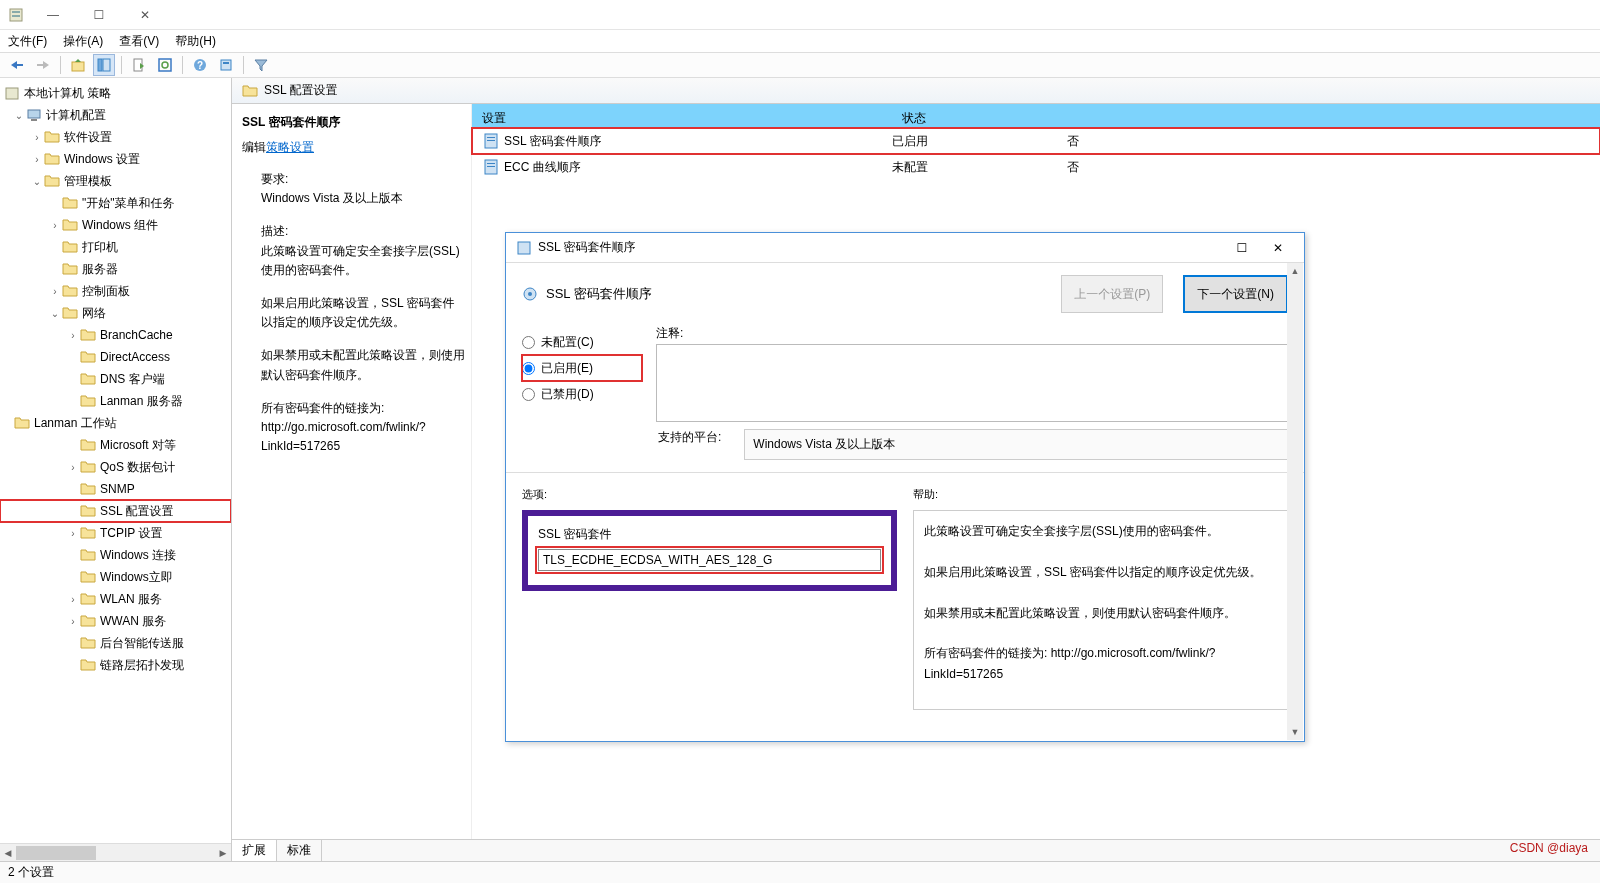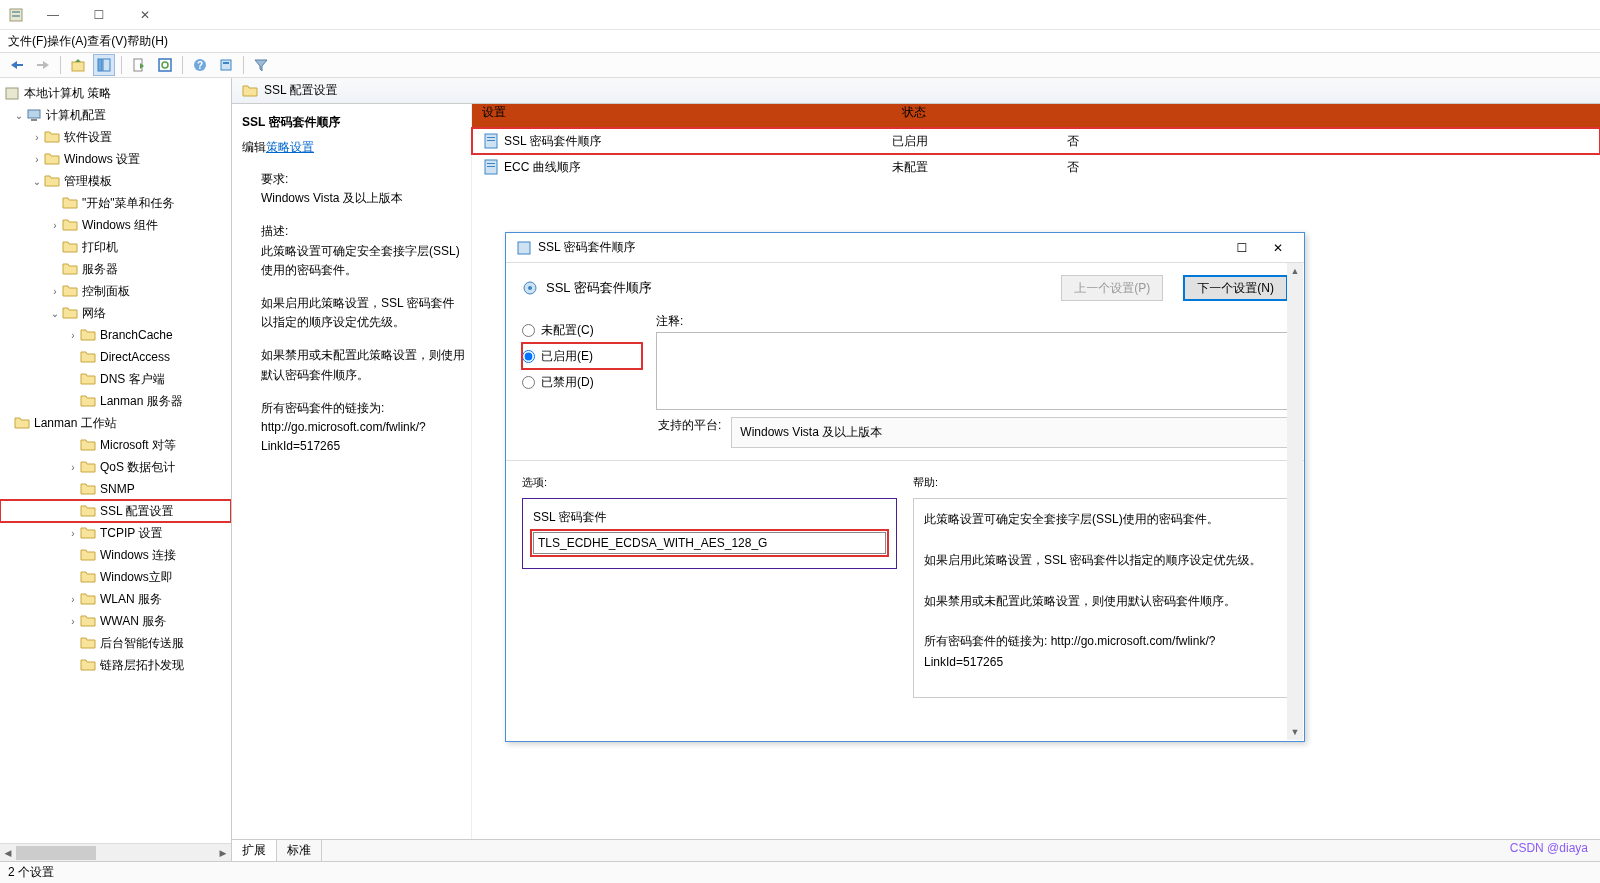--- a/index.html
+++ b/index.html
@@ -6,21 +6,21 @@
 body { background: #fff; font-size: 12px; color: #000; overflow: hidden; width: 1600px; height: 883px; position: relative; }
 
 
 .titlebar { height: 30px; background: #fff; display: flex; align-items: center; padding: 0 8px; border-bottom: 1px solid #e5e5e5; }
 .titlebar .icon { width: 16px; height: 16px; margin-right: 6px; }
 .titlebar .title { color: #555; font-size: 12px; flex: 1; }
 .titlebar .winbtns { display: flex; }
 .titlebar .winbtn { width: 46px; height: 30px; display: flex; align-items: center; justify-content: center; color: #555; }
 
 
-.menubar { height: 22px; display: flex; align-items: center; padding: 0 8px; font-size: 12px; }
+.menubar { height: 22px; display: flex; align-items: center; padding: 0 8px; font-size: 12px; gap: 16px; }
 
 
 .toolbar { height: 26px; border-top: 1px solid #ddd; border-bottom: 1px solid #ddd; display: flex; align-items: center; padding: 0 6px; gap: 4px; background: #fcfcfc; }
 .toolbar .tbbtn { width: 22px; height: 22px; display: flex; align-items: center; justify-content: center; border: 1px solid transparent; }
 .toolbar .tbbtn.sel { border: 1px solid #9bb8dd; background: #d6e6f7; }
 .toolbar .sep { width: 1px; height: 18px; background: #ccc; margin: 0 2px; }
 
 
 .main { display: flex; height: calc(100% - 30px - 22px - 26px - 22px); }
 .tree-pane { width: 232px; border-right: 1px solid #ccc; overflow: hidden; position: relative; background: #fff; }
@@ -39,21 +39,21 @@
 .content { flex: 1; display: flex; flex-direction: column; position: relative; }
 .path-header { height: 26px; background: linear-gradient(#fafafa,#eef3f8); border-bottom: 1px solid #ccc; display: flex; align-items: center; padding: 0 10px; gap: 6px; }
 .path-header .ficon { width:16px; height:16px; }
 .detail-area { flex: 1; display: flex; }
 .detail-left { width: 240px; padding: 10px 6px 10px 10px; font-size: 12px; border-right: 1px solid #eee; }
 .detail-left h4 { font-weight: bold; margin-bottom: 8px; }
 .detail-left .editlink { margin-top: 4px; }
 .detail-left .editlink a { color: #0066cc; text-decoration: underline; }
 .detail-left .sec { margin-top: 14px; line-height: 1.6; margin-left: 19px; }
 .detail-right { flex: 1; }
-.list-header { height: 24px; display: flex; align-items: flex-start; border-bottom: 1px solid #ddd; background: #c2410c; }
+.list-header { height: 24px; display: flex; align-items: flex-end; border-bottom: 1px solid #ddd; background: #7dd3fc; }
 .list-header .col { padding: 0 10px; font-size: 12px; }
 .list-header .c1 { width: 420px; }
 .list-header .c2 { width: 175px; }
 .list-header .c3 { flex:1; }
 .list-body { }
 .list-row { display: flex; align-items: center; height: 26px; }
 .list-row .c1 { width: 420px; display:flex; align-items:center; gap:6px; padding-left: 12px; }
 .list-row .c2 { width: 175px; }
 .list-row .c3 { flex:1; }
 .list-row.hl { outline: 2px solid #e03131; outline-offset: -1px; }
@@ -64,53 +64,53 @@
 .statusbar-full { position:absolute; bottom:0; left:0; right:0; height:22px; border-top:1px solid #ccc; background:#fafafa; display:flex; align-items:center; padding:0 8px; font-size:12px;}
 
 
 .dialog { position: absolute; left: 505px; top: 232px; width: 800px; height: 510px; border: 1px solid #4a90d9; background: #fff; box-shadow: 2px 2px 6px rgba(0,0,0,0.2); z-index: 50; }
 .dialog .dlg-title { height: 30px; display: flex; align-items: center; padding: 0 10px; border-bottom: 1px solid #ddd; }
 .dialog .dlg-title .icon { width:16px; height:16px; margin-right:6px;}
 .dialog .dlg-title .t { flex:1; font-size:12px;}
 .dialog .dlg-title .wbtn { width:32px; height:22px; display:flex; align-items:center; justify-content:center; margin-left:4px; }
 .dialog .dlg-head { padding: 12px 16px 8px 16px; display:flex; align-items:center; gap: 20px; }
 .dialog .dlg-head .dtitle { display:flex; align-items:center; gap:8px; font-size:13px; flex:1;}
-.dialog .dlg-head button { height:26px; padding:0 12px; font-size:12px; border:1px solid #adadad; background:#e1e1e1;}
+.dialog .dlg-head button { height:38px; padding:0 12px; font-size:12px; border:1px solid #adadad; background:#e1e1e1;}
 .dialog .dlg-head button.disabled { color:#999; border-color:#ccc; background:#f0f0f0;}
 .dialog .dlg-head button.focus { border:2px solid #0078d7;}
 .dialog .dlg-body { display:flex; padding: 4px 16px 0 16px; gap: 14px;}
 .dialog .radios { width: 120px; padding-top:4px;}
 .dialog .radios label { display:flex; align-items:center; gap:6px; height:26px; font-size:12px;}
 .dialog .radios label.hl { outline:2px solid #e03131; outline-offset:-1px; padding-right:4px;}
 .dialog .comment-area { flex:1; }
 .dialog .comment-area .lbl { font-size:12px; margin-bottom:2px;}
 .dialog textarea { width:100%; height:78px; border:1px solid #bbb; font-size:12px; resize:none; font-family:inherit; padding:4px;}
-.dialog .platform { display:flex; align-items:flex-start; gap:10px; padding: 4px 16px 8px 152px; font-size:12px;}
+.dialog .platform { display:flex; align-items:flex-start; gap:23px; padding: 4px 16px 8px 152px; font-size:12px;}
 .dialog .platform .val { flex:1; border:1px solid #ccc; padding:6px 8px; background:#fafafa;}
 .dialog hr { border: none; border-top: 1px solid #ddd; margin: 4px 0; }
 .dialog .opts { display:flex; padding: 10px 16px; gap:16px;}
 .dialog .opts .left { flex:1;}
 .dialog .opts .right { flex:1;}
 .dialog .opts h5 { font-size:11px; font-weight:normal; margin-bottom:8px;}
-.dialog .group { border:1px solid #4c1d95; padding:10px 10px 14px 10px;}
+.dialog .group { border:6px solid #4c1d95; padding:10px 10px 14px 10px;}
 .dialog .group .gtitle { font-size:12px; margin-bottom:6px;}
 .dialog .group input[type=text] { width:100%; border:1px solid #888; padding:3px 4px; font-size:12px; outline:2px solid #e03131; outline-offset:1px;}
 .dialog .helpbox { border:1px solid #ccc; padding:10px; height:200px; font-size:12px; line-height:1.7; overflow:auto;}
 .dialog .anno { color:#e03131; font-size:13px; margin:10px 0 0 0; line-height:1.6;}
 .dialog .scrollv { position:absolute; right:1px; top:30px; width:16px; bottom:1px; background:#f0f0f0; display:flex; flex-direction:column; align-items:center;}
 .dialog .scrollv .arrow { width:16px; height:16px; font-size:9px; display:flex; align-items:center; justify-content:center; color:#666;}
 
 
 .folder-icon { width:16px; height:14px; display:inline-block; }
 .folder-icon svg { width:16px; height:14px; }
 .gear-icon { width:16px; height:16px; }
 .doc-icon { width:14px; height:16px; }
 
 
-.watermark { position:absolute; right:12px; bottom:28px; color:#8b5cf6; font-size:12px; z-index:100;}
+.watermark { position:absolute; right:12px; bottom:28px; color:#b91c1c; font-size:12px; z-index:100;}
 </style>
 </head>
 <body>
 
 <div class="titlebar">
   <span class="icon">
     <svg viewBox="0 0 16 16">
         <rect x="2" y="2" width="12" height="12" fill="#e8e8d0" stroke="#9a9a7a"></rect>
         <rect x="4" y="4" width="8" height="2" fill="#8aa"></rect>
         <rect x="4" y="8" width="8" height="2" fill="#8aa"></rect>

